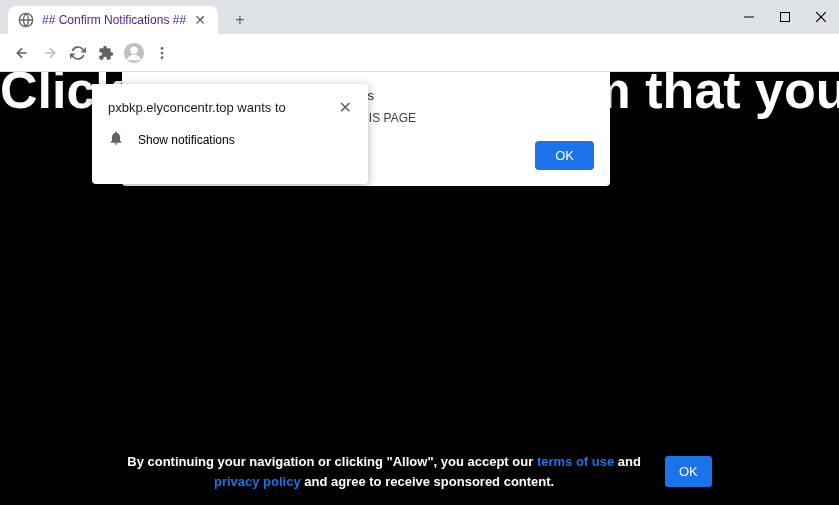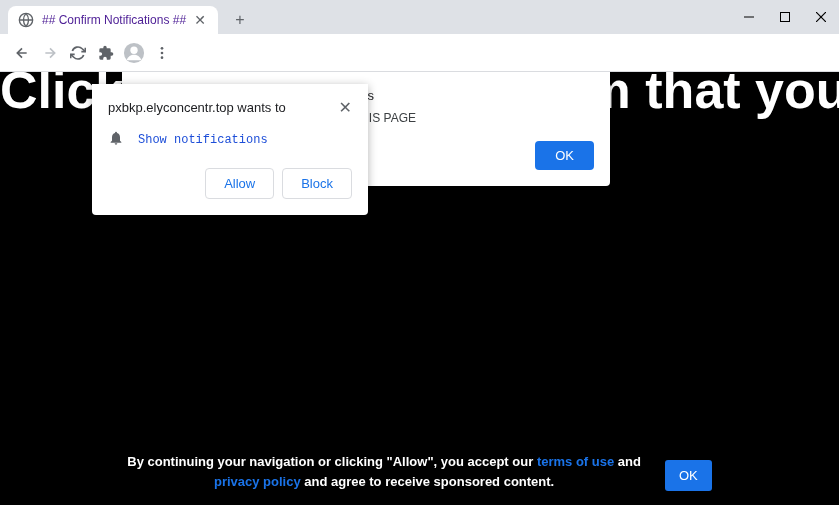--- a/index.html
+++ b/index.html
@@ -258,22 +258,21 @@
     }
     
     .bell-icon {
       width: 16px;
       margin-right: 14px;
       color: #5f6368;
     }
     
     .perm-text {
       font-size: 12px;
-      color: #1d4ed8;
-      font-family: Liberation Mono, monospace;
+      color: #000000;
     }
     
     .perm-buttons {
       display: flex;
       justify-content: flex-end;
       gap: 8px;
     }
     
     .perm-btn {
       background: #fff;
@@ -285,21 +284,21 @@
       cursor: pointer;
     }
     
     
     .cookie-banner {
       position: absolute;
       bottom: 14px;
       left: 0;
       right: 0;
       display: flex;
-      align-items: flex-end;
+      align-items: center;
       justify-content: center;
       gap: 24px;
       padding: 0 20px;
     }
     
     .cookie-text {
       font-size: 13px;
       color: #fff;
       text-align: center;
       font-weight: bold;
@@ -411,24 +410,20 @@
       <span class="perm-close">✕</span>
     </div>
     <div class="perm-body">
       <span class="bell-icon">
         <svg width="16" height="16" viewBox="0 0 24 24" fill="#5f6368">
             <path d="M12 22a2 2 0 002-2h-4a2 2 0 002 2zm6-6V11c0-3.07-1.63-5.64-4.5-6.32V4a1.5 1.5 0 00-3 0v.68C7.64 5.36 6 7.92 6 11v5l-2 2v1h16v-1l-2-2z"></path>
           </svg>
       </span>
       <span class="perm-text">Show notifications</span>
     </div>
-    <div class="perm-buttons">
-      <button class="perm-btn">Allow</button>
-      <button class="perm-btn">Block</button>
-    </div>
   </div>
 
   <div class="cookie-banner">
     <div class="cookie-text">
       <span>By continuing your navigation or clicking "Allow", you accept our </span><a href="#">terms of use</a><span> and </span><br><a href="#">privacy policy</a><span> and agree to receive sponsored content.</span>
     </div>
     <button class="cookie-ok">OK</button>
   </div>
 </div>
 

